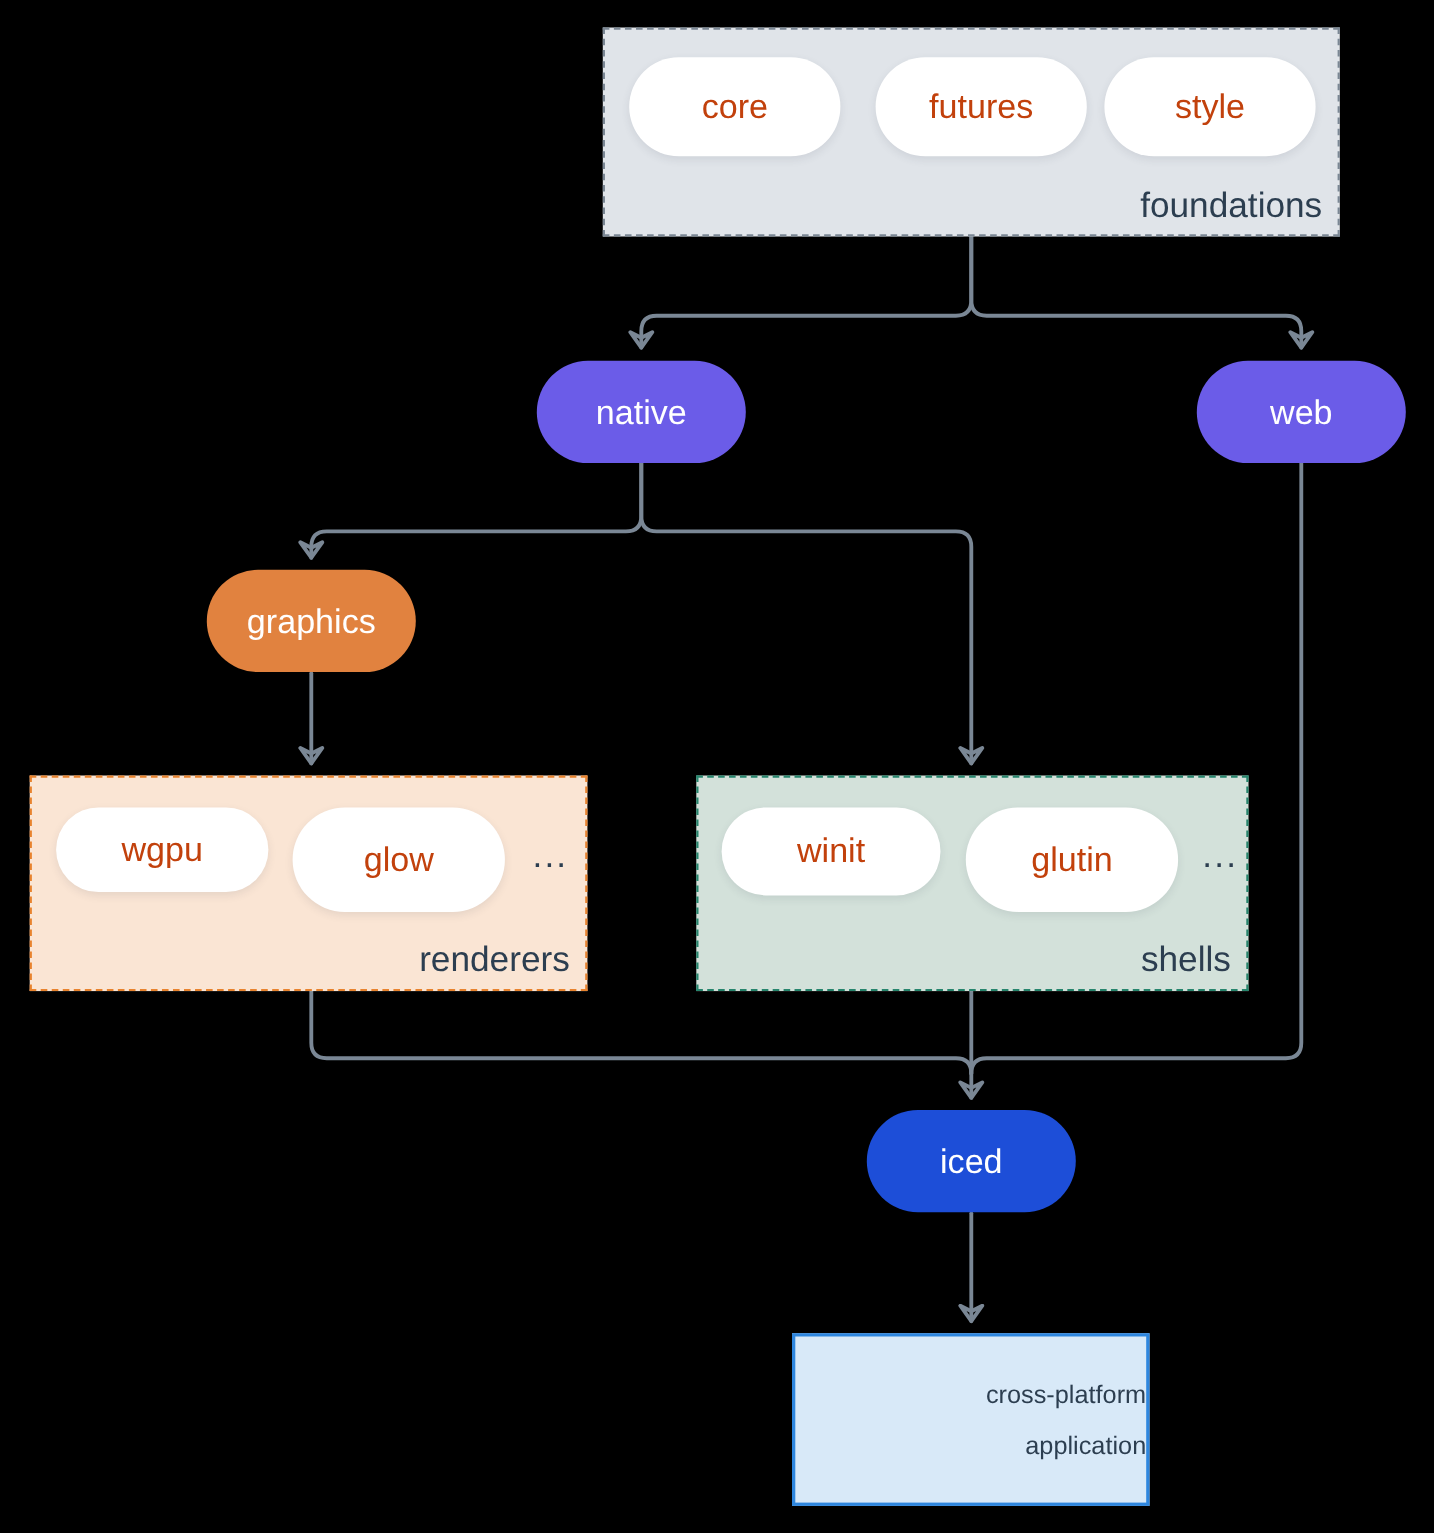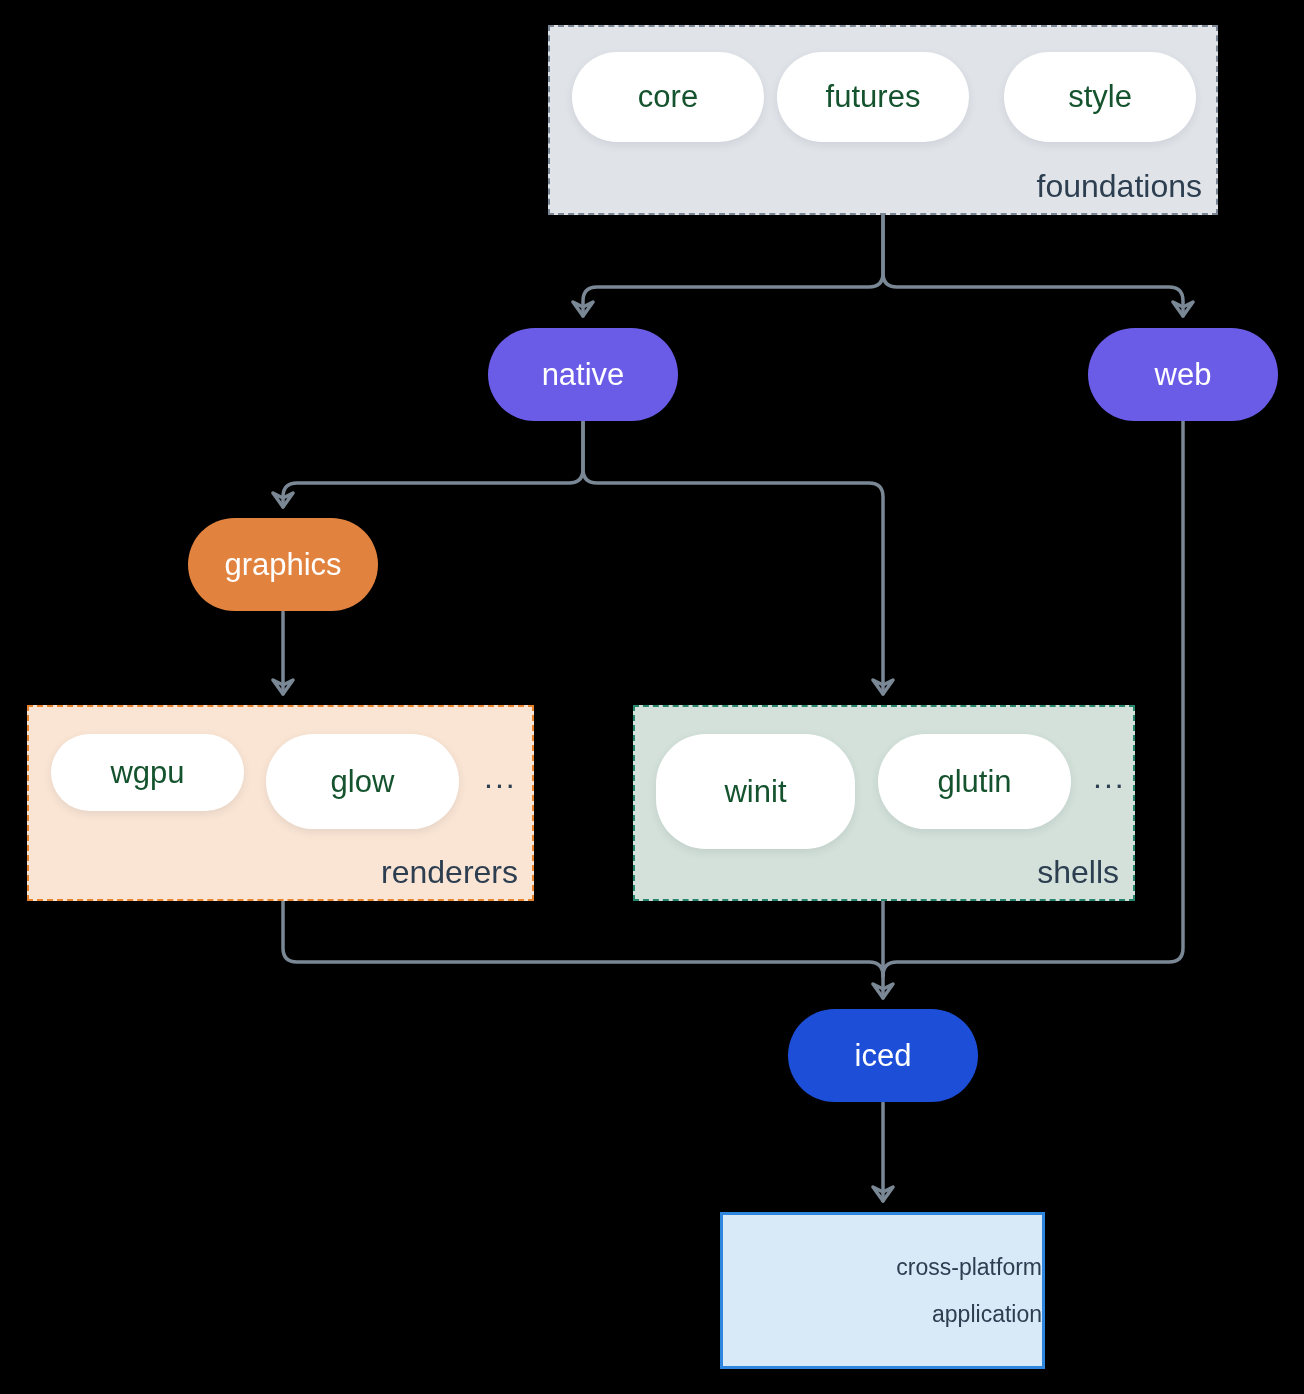--- a/index.html
+++ b/index.html
@@ -24,32 +24,32 @@
   .box-shells{left:633px;top:705px;width:502px;height:196px;background:#d3e1da;border-color:#27856d;}
 
   .pill{
     position:absolute;
     display:flex;align-items:center;justify-content:center;
     border-radius:50px;
     font-size:31px;
     box-sizing:border-box;
   }
   .pill.white{
-    background:#ffffff;color:#14532d;
+    background:#ffffff;color:#c2410c;
     box-shadow:0 3px 8px rgba(45,62,80,0.10);
   }
   .pill.node{color:#ffffff;width:190px;height:93px;}
 
   .pill-core    {left:22px;top:25px;width:192px;height:90px;}
-  .pill-futures {left:227px;top:25px;width:192px;height:90px;text-align:center;}
+  .pill-futures {left:246px;top:25px;width:192px;height:90px;text-align:center;}
   .pill-style   {left:454px;top:25px;width:192px;height:90px;}
 
   .pill-wgpu    {left:22px;top:27px;width:193px;height:77px;}
   .pill-glow    {left:237px;top:27px;width:193px;height:95px;}
-  .pill-winit   {left:21px;top:27px;width:199px;height:115px;}
+  .pill-winit   {left:21px;top:27px;width:199px;height:80px;}
   .pill-glutin  {left:243px;top:27px;width:193px;height:95px;justify-content:center;}
 
   .ellipsis{
     position:absolute;top:52px;
     font-size:32px;letter-spacing:2px;color:#2c3e50;
   }
   .box-renderers .ellipsis{left:455px;}
   .box-shells .ellipsis{left:458px;}
 
   .node-native  {left:488px;top:328px;background:#6b5ce8;}

